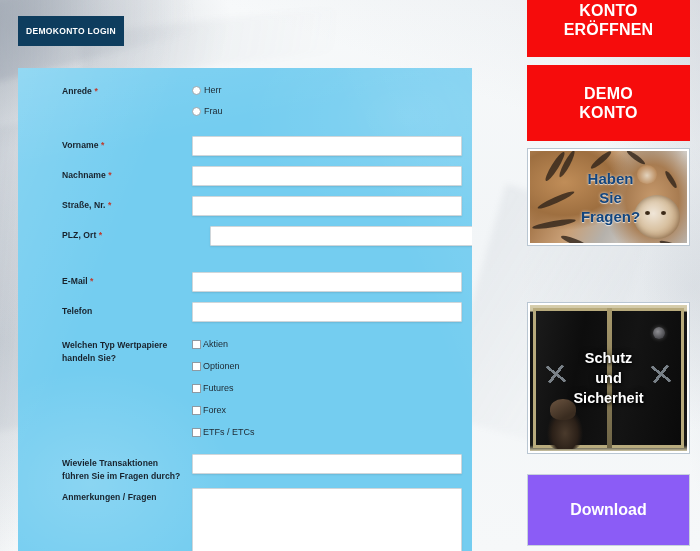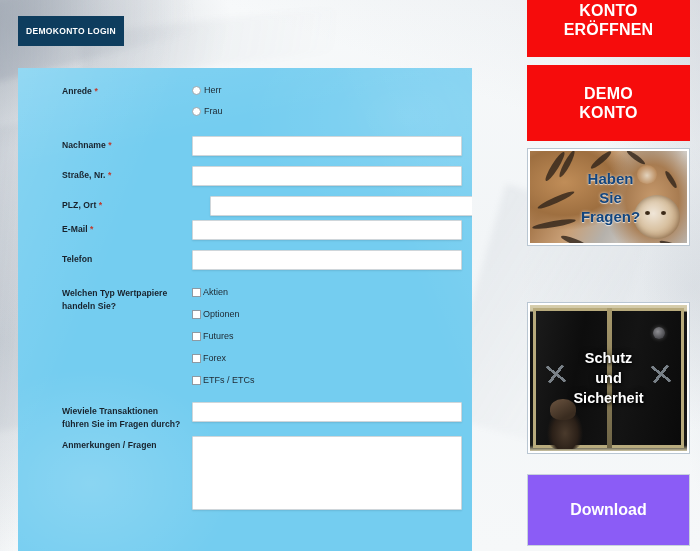--- a/index.html
+++ b/index.html
@@ -345,20 +345,29 @@
           <span class="radio-dot"></span>
           <span class="radio-label">Herr</span>
         </label>
         <label class="radio-opt">
           <span class="radio-dot"></span>
           <span class="radio-label">Frau</span>
         </label>
       </div>
     </div>
 
+    <div class="form-row" style="margin-bottom:10px;">
+      <div class="field-label">
+        <span>Vorname</span>
+        <span class="req">*</span>
+      </div>
+      <div class="field-control">
+        <input class="text-input" type="text" placeholder="" style="">
+      </div>
+    </div>
 
     <div class="form-row" style="margin-bottom:10px;">
       <div class="field-label">
         <span>Nachname</span>
         <span class="req">*</span>
       </div>
       <div class="field-control">
         <input class="text-input" type="text" placeholder="" style="">
       </div>
     </div>
@@ -366,21 +375,21 @@
     <div class="form-row" style="margin-bottom:10px;">
       <div class="field-label">
         <span>Straße, Nr.</span>
         <span class="req">*</span>
       </div>
       <div class="field-control">
         <input class="text-input" type="text" placeholder="" style="">
       </div>
     </div>
 
-    <div class="form-row" style="margin-bottom:4px;gap:18px;">
+    <div class="form-row" style="margin-bottom:26px;gap:18px;">
       <div class="field-label">
         <span>PLZ, Ort</span>
         <span class="req">*</span>
       </div>
       <div class="field-control">
         <input class="text-input" type="text" placeholder="" style="">
       </div>
     </div>
 
     <div class="form-row" style="margin-bottom:10px;">

